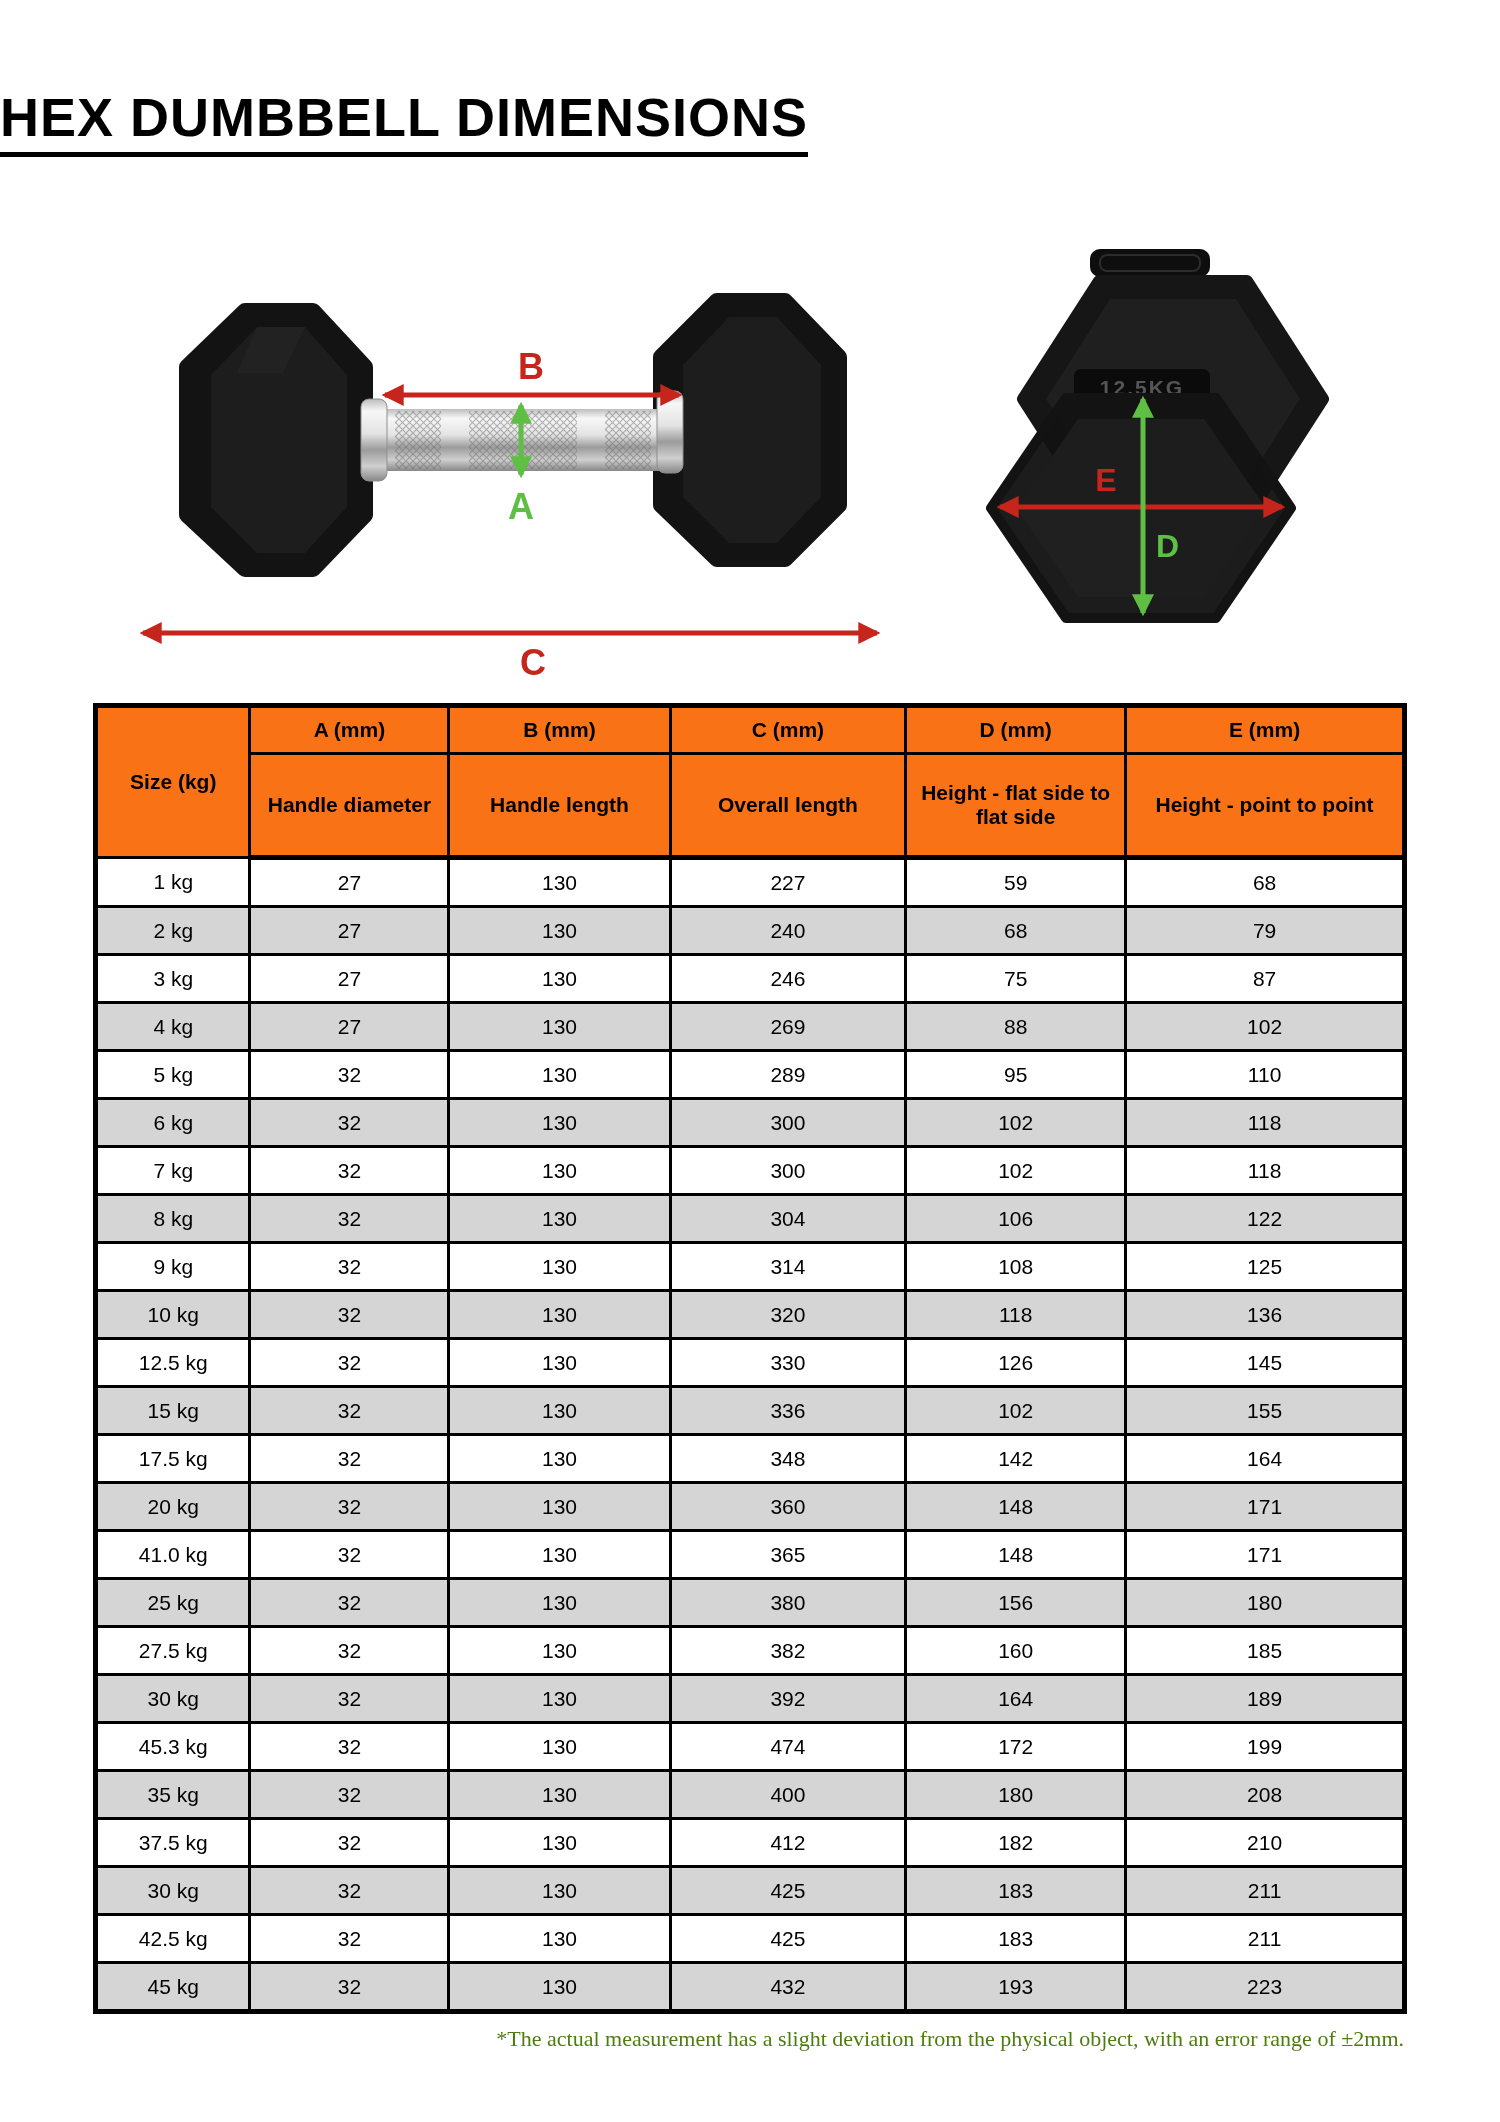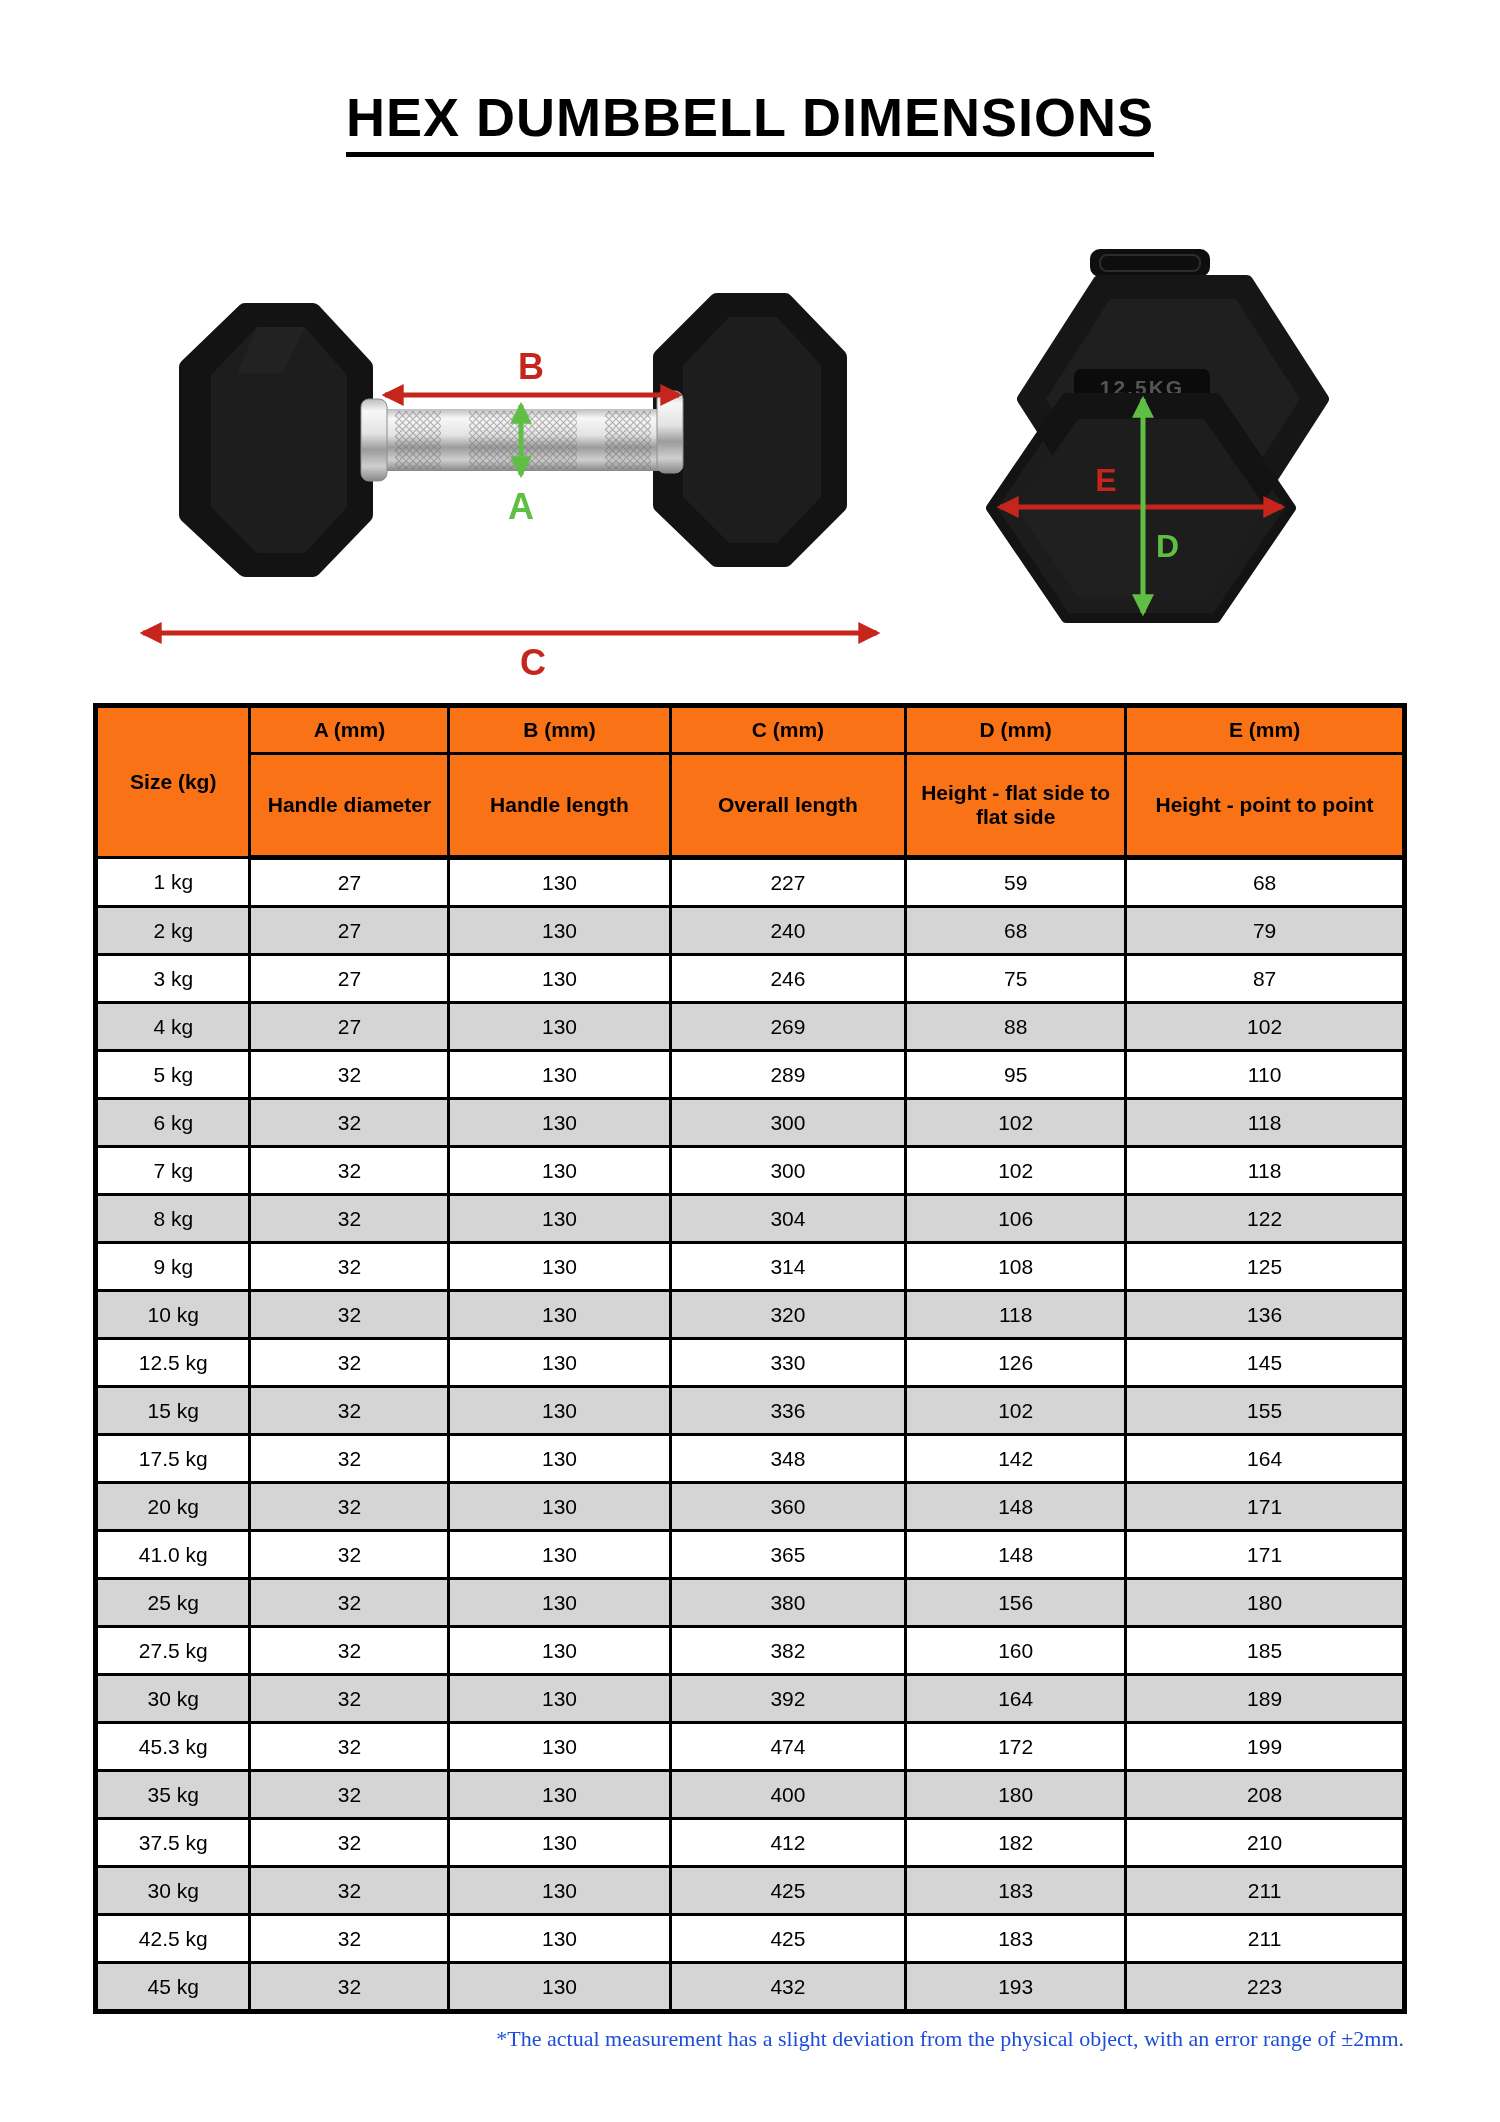--- a/index.html
+++ b/index.html
@@ -2,21 +2,21 @@
 <html><head>
 <meta charset="utf-8">
 <style>
   html,body{margin:0;padding:0;}
   body{
     width:1500px;height:2122px;background:#ffffff;position:relative;
     font-family:"Liberation Sans",sans-serif;color:#000;
     -webkit-font-smoothing:antialiased;
   }
   
-  .title-wrap{text-align:center;padding-top:88px;}
+  .title-wrap{text-align:left;padding-top:88px;}
   .title{
     display:inline-block;font-size:54px;font-weight:bold;letter-spacing:1px;
     border-bottom:5px solid #000;padding-bottom:5px;line-height:1.1;
   }
   
   .figures{position:relative;height:480px;margin-top:66px;}
   .fig-side{position:absolute;left:133px;top:0;}
   .fig-end{position:absolute;left:948px;top:0;}
   .dim-label-red{fill:#c6251c;font-weight:bold;font-family:"Liberation Sans",sans-serif;}
   .dim-label-green{fill:#5fbf45;font-weight:bold;font-family:"Liberation Sans",sans-serif;}
@@ -31,21 +31,21 @@
   }
   thead th{background:#f97316;font-weight:bold;}
   thead tr.codes th{height:40px;}
   thead tr.descs th{height:96px;}
   thead tr.descs th{border-bottom:5px solid #000;}
   th.size-h{border-bottom:5px solid #000;}
   tbody td{height:41px;background:#ffffff;font-weight:normal;}
   tbody tr:nth-child(even) td{background:#d5d5d5;}
   
   .footnote{
-    font-family:"Liberation Serif",serif;font-size:22px;color:#1d4ed8;
+    font-family:"Liberation Serif",serif;font-size:22px;color:#4d7c0f;
     text-align:right;padding:12px 96px 0 17px;
   }
 </style>
 </head>
 <body>
 
 <div class="title-wrap">
   <span class="title">HEX DUMBBELL DIMENSIONS</span>
 </div>
 

